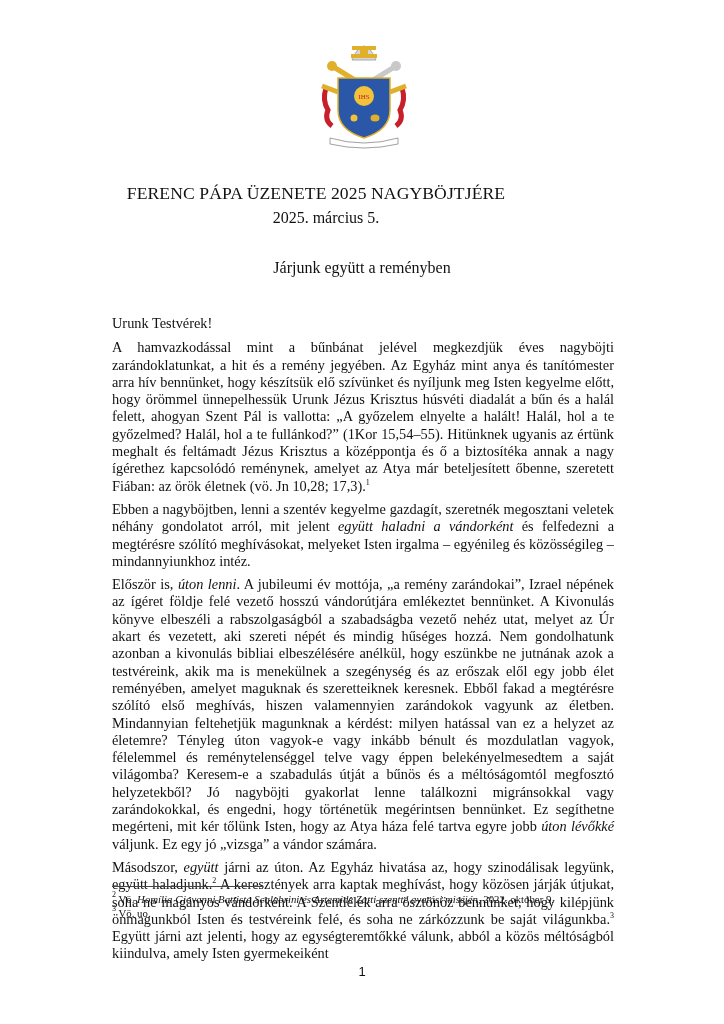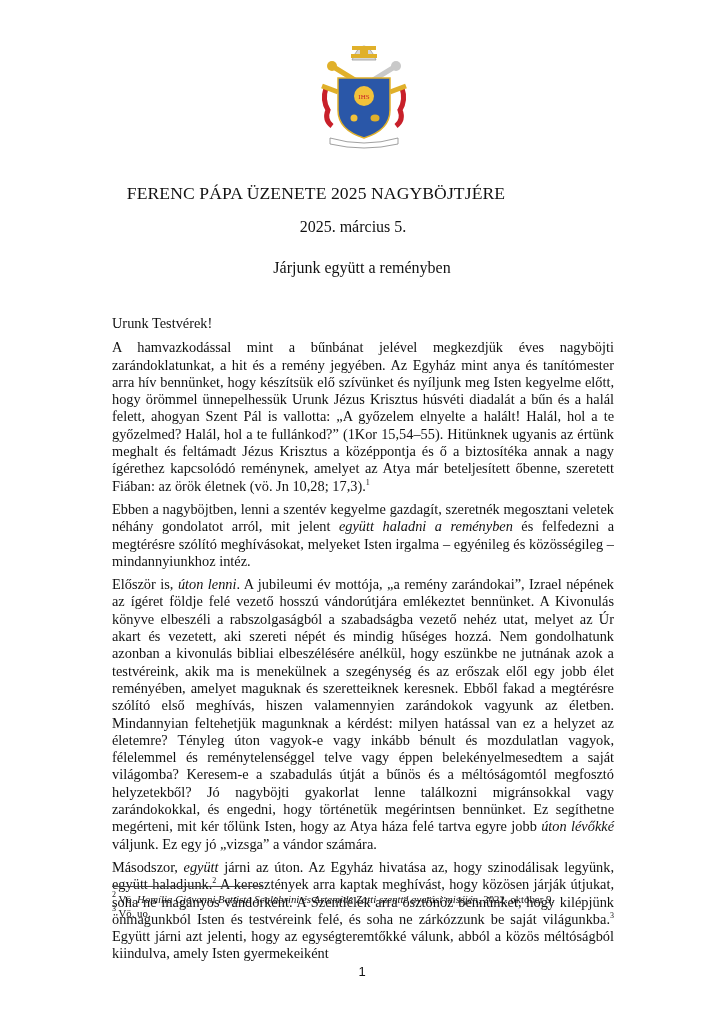--- a/index.html
+++ b/index.html
@@ -1,22 +1,22 @@
 <!DOCTYPE html>
 <html><head>
 <meta charset="utf-8">
 <style>
   html, body { margin: 0; padding: 0; background: #ffffff; }
   body { width: 724px; height: 1024px; position: relative; overflow: hidden;
          font-family: "Liberation Serif", "DejaVu Serif", serif; color: #111; }
   .crest { position: absolute; left: 318px; top: 30px; width: 92px; height: 120px; }
   .title { position: absolute; left: 0; width: 632px; text-align: center; top: 183px;
            font-size: 17.6px; letter-spacing: 0.1px; }
-  .date { position: absolute; left: 0; width: 652px; text-align: center; top: 218px;
-          font-size: 16px; padding-left: 27px; }
+  .date { position: absolute; left: 0; width: 652px; text-align: center; top: 209px;
+          font-size: 16px; }
   .subtitle { position: absolute; left: 0; width: 724px; text-align: center; top: 259px;
               font-size: 16px; }
   .body { position: absolute; left: 112px; width: 502px; top: 315px; font-size: 14.35px; line-height: 17.3px; }
   .salut { margin: 0 0 7px 0; }
   .para { margin: 0 0 6px 0; text-align: justify; }
   .para i { font-style: italic; }
   sup { font-size: 8px; line-height: 0; vertical-align: 6px; }
   .fn-rule { position: absolute; left: 112px; top: 886px; width: 150px; border-top: 1px solid #444; }
   .footnotes { position: absolute; left: 112px; top: 893px; width: 502px; font-size: 10.8px; line-height: 13.6px; }
   .fn { margin: 0; }
@@ -56,21 +56,21 @@
 
 <div class="title">FERENC PÁPA ÜZENETE 2025 NAGYBÖJTJÉRE</div>
 <div class="date">2025. március 5.</div>
 <div class="subtitle">Járjunk együtt a reményben</div>
 
 <div class="body">
   <p class="salut">Urunk Testvérek!</p>
 
   <p class="para"><span>A hamvazkodással mint a bűnbánat jelével megkezdjük éves nagyböjti zarándoklatunkat, a hit és a remény jegyében. Az Egyház mint anya és tanítómester arra hív bennünket, hogy készítsük elő szívünket és nyíljunk meg Isten kegyelme előtt, hogy örömmel ünnepelhessük Urunk Jézus Krisztus húsvéti diadalát a bűn és a halál felett, ahogyan Szent Pál is vallotta: „A győzelem elnyelte a halált! Halál, hol a te győzelmed? Halál, hol a te fullánkod?” (1Kor 15,54–55). Hitünknek ugyanis az értünk meghalt és feltámadt Jézus Krisztus a középpontja és ő a biztosítéka annak a nagy ígérethez kapcsolódó reménynek, amelyet az Atya már beteljesített őbenne, szeretett Fiában: az örök életnek (vö. Jn 10,28; 17,3).</span><sup>1</sup></p>
 
-  <p class="para"><span>Ebben a nagyböjtben, lenni a szentév kegyelme gazdagít, szeretnék megosztani veletek néhány gondolatot arról, mit jelent </span><i>együtt haladni a reményben</i><span> és felfedezni a megtérésre szólító meghívásokat, melyeket Isten irgalma – egyénileg és közösségileg – mindannyiunkhoz intéz.</span></p>
+  <p class="para"><span>Ebben a nagyböjtben, lenni a szentév kegyelme gazdagít, szeretnék megosztani veletek néhány gondolatot arról, mit jelent </span><i>együtt haladni a vándorként</i><span> és felfedezni a megtérésre szólító meghívásokat, melyeket Isten irgalma – egyénileg és közösségileg – mindannyiunkhoz intéz.</span></p>
 
   <p class="para"><span>Először is, </span><i>úton lenni</i><span>. A jubileumi év mottója, „a remény zarándokai”, Izrael népének az ígéret földje felé vezető hosszú vándorútjára emlékeztet bennünket. A Kivonulás könyve elbeszéli a rabszolgaságból a szabadságba vezető nehéz utat, melyet az Úr akart és vezetett, aki szereti népét és mindig hűséges hozzá. Nem gondolhatunk azonban a kivonulás bibliai elbeszélésére anélkül, hogy eszünkbe ne jutnának azok a testvéreink, akik ma is menekülnek a szegénység és az erőszak elől egy jobb élet reményében, amelyet maguknak és szeretteiknek keresnek. Ebből fakad a megtérésre szólító első meghívás, hiszen valamennyien zarándokok vagyunk az életben. Mindannyian feltehetjük magunknak a kérdést: milyen hatással van ez a helyzet az életemre? Tényleg úton vagyok-e vagy inkább bénult és mozdulatlan vagyok, félelemmel és reménytelenséggel telve vagy éppen belekényelmesedtem a saját világomba? Keresem-e a szabadulás útját a bűnös és a méltóságomtól megfosztó helyzetekből? Jó nagyböjti gyakorlat lenne találkozni migránsokkal vagy zarándokokkal, és engedni, hogy történetük megérintsen bennünket. Ez segíthetne megérteni, mit kér tőlünk Isten, hogy az Atya háza felé tartva egyre jobb </span><i>úton lévőkké</i><span> váljunk. Ez egy jó „vizsga” a vándor számára.</span></p>
 
   <p class="para"><span>Másodszor, </span><i>együtt</i><span> járni az úton. Az Egyház hivatása az, hogy szinodálisak legyünk, együtt haladjunk.</span><sup>2</sup><span> A keresztények arra kaptak meghívást, hogy közösen járják útjukat, soha ne magányos vándorként. A Szentlélek arra ösztönöz bennünket, hogy kilépjünk önmagunkból Isten és testvéreink felé, és soha ne zárkózzunk be saját világunkba.</span><sup>3</sup><span> Együtt járni azt jelenti, hogy az egységteremtőkké válunk, abból a közös méltóságból kiindulva, amely Isten gyermekeiként</span></p>
 </div>
 
 <div class="fn-rule"></div>
 <div class="footnotes">
   <p class="fn"><sup>2</sup><span> Vö. </span><i>Homília Giovanni Battista Scalabrini és Artemide Zatti szentté avatási miséjén</i><span>, 2022. október 9.</span></p>
   <p class="fn"><sup>3</sup><span> Vö. uo.</span></p>

